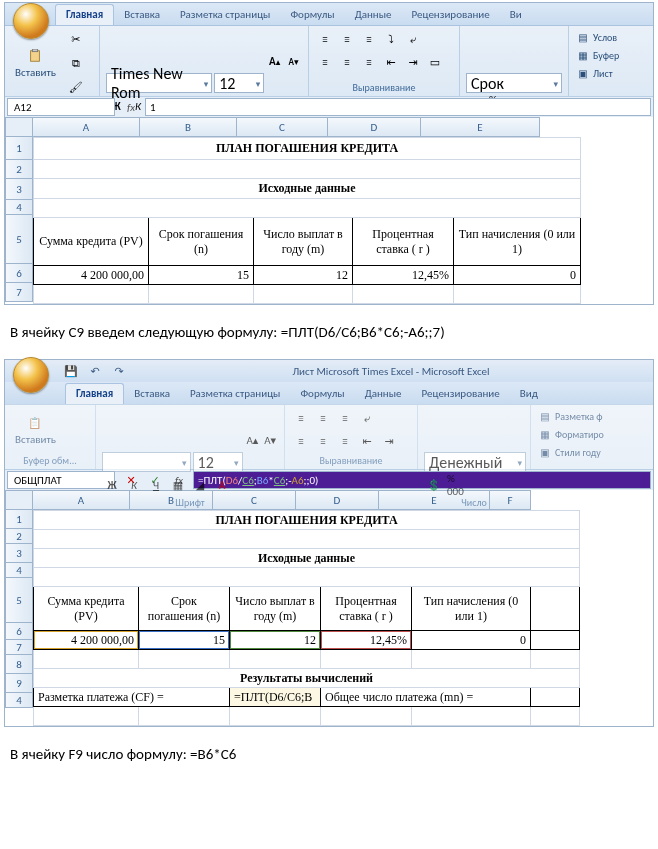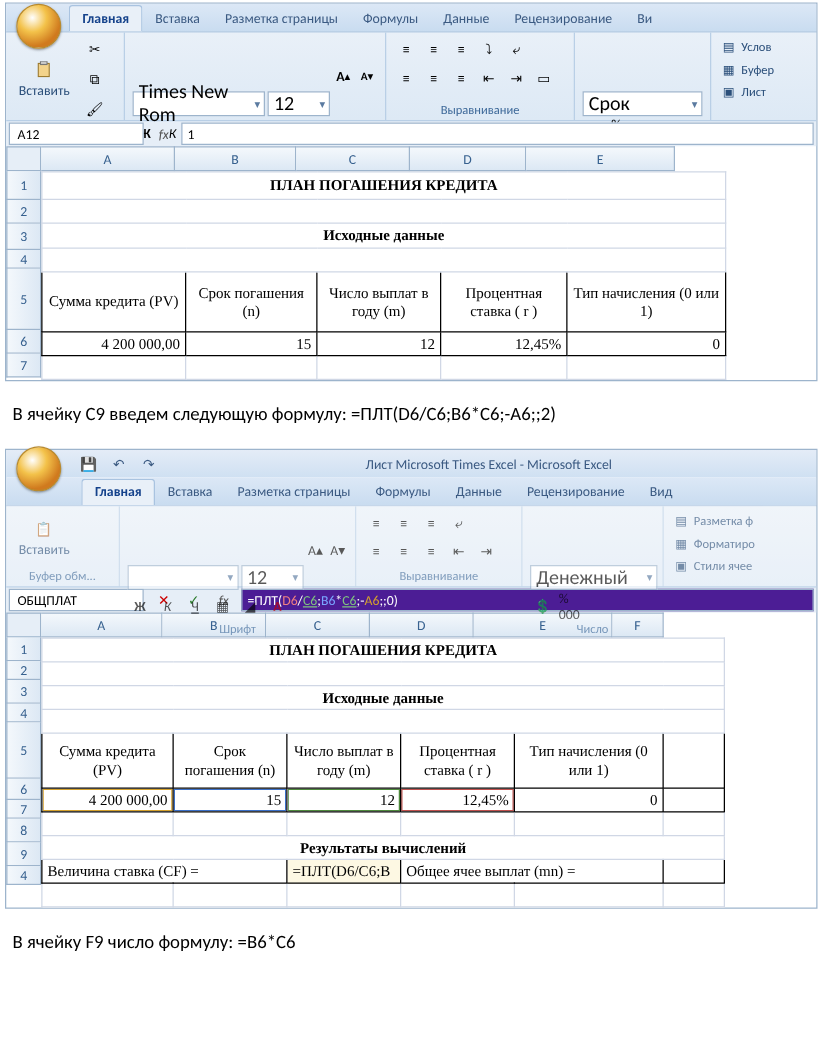--- a/index.html
+++ b/index.html
@@ -359,21 +359,21 @@
               <td></td>
               <td></td>
               <td></td>
             </tr>
       </tbody>
         </table>
     </div>
   </div>
 </div>
 
-<p class="para">В ячейку С9 введем следующую формулу: =ПЛТ(D6/C6;B6*C6;-A6;;2)</p>
+<p class="para">В ячейку С9 введем следующую формулу: =ПЛТ(D6/C6;B6*C6;-A6;;7)</p>
 
 <div class="excel">
   <div class="titlebar">
     <div class="office-btn"></div>
     <div class="qat">
       <span class="tb">
           <span class="ico">💾</span>
         </span>
       <span class="tb">
           <span class="ico">↶</span>
@@ -464,21 +464,21 @@
         <div class="row">
             <span class="ico">▤</span>
             <span>Разметка ф</span>
           </div>
         <div class="row">
             <span class="ico">▦</span>
             <span>Форматиро</span>
           </div>
         <div class="row">
             <span class="ico">▣</span>
-            <span>Стили ячее</span>
+            <span>Стили году</span>
           </div>
       </div>
     </div>
   </div>
 
   <div class="fbar">
     <div class="namebox">ОБЩПЛАТ</div>
     <div class="fx">
       <span class="tb">
           <span class="ico" style="color:#c00">✕</span>
@@ -555,23 +555,23 @@
               <td></td>
               <td></td>
               <td></td>
               <td></td>
               <td></td>
             </tr>
         <tr class="hdr-sub" style="height: 18px;">
               <td colspan="6">Результаты вычислений</td>
             </tr>
         <tr class="bordered" style="height: 18px;">
-          <td colspan="2" class="left">Величина ставка (CF)  =</td>
+          <td colspan="2" class="left">Разметка платежа (CF)  =</td>
           <td class="left editcell">=ПЛТ(D6/C6;B</td>
-          <td colspan="2" class="left">Общее ячее выплат (mn) =</td>
+          <td colspan="2" class="left">Общее число платежа (mn) =</td>
           <td></td>
         </tr>
         <tr style="height: 14px;">
               <td></td>
               <td></td>
               <td></td>
               <td></td>
               <td></td>
               <td></td>
             </tr>

